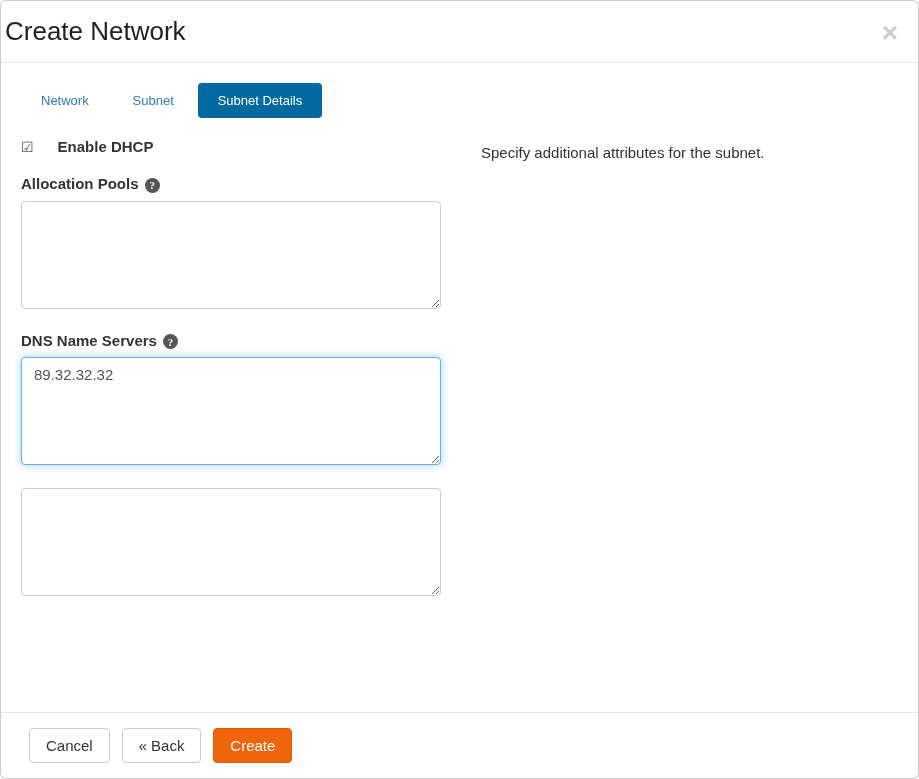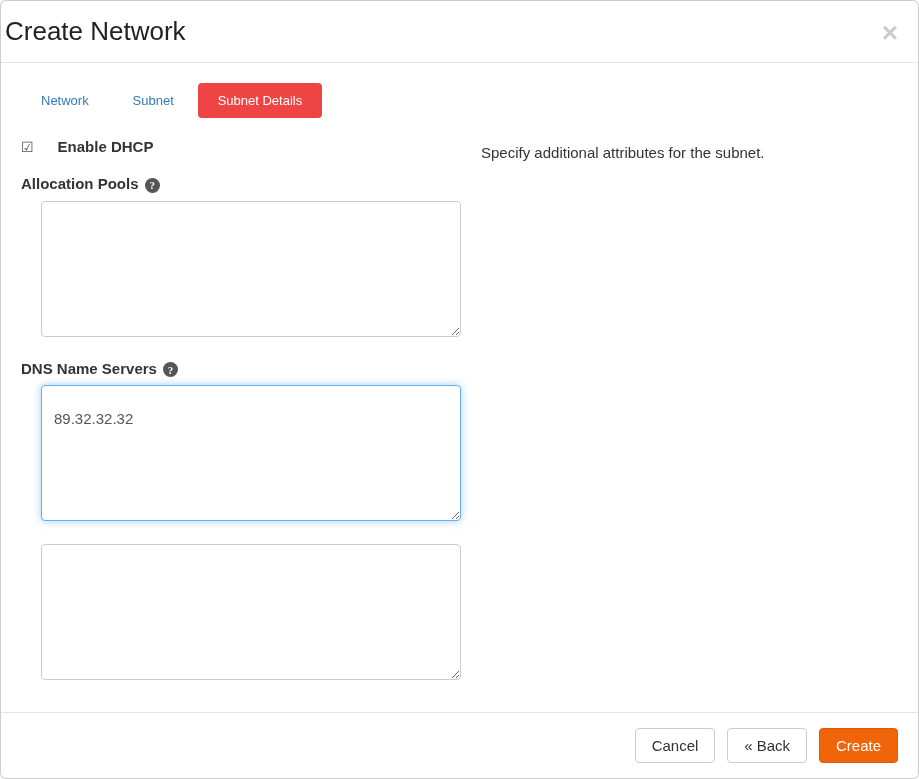--- a/index.html
+++ b/index.html
@@ -53,21 +53,21 @@
     }
     .nav-tabs .tab {
       display: inline-block;
       padding: 10px 20px;
       color: #337ab7;
       cursor: pointer;
       border-radius: 4px;
       font-size: 13px;
     }
     .nav-tabs .tab.active {
-      background: #ef4444;
+      background: #0369a1;
       color: #fff;
     }
     .content-row {
       display: flex;
       gap: 30px;
     }
     .left-col {
       flex: 0 0 420px;
     }
     .right-col {
@@ -116,40 +116,38 @@
       background: #555;
       color: #fff;
       font-size: 11px;
       font-weight: bold;
       vertical-align: middle;
       margin-left: 2px;
       font-family: Georgia, serif;
     }
     textarea.form-control {
       width: 100%;
-      height: 136px;
-      padding: 24px 12px;
+      height: 108px;
+      padding: 8px 12px;
       font-size: 15px;
       color: #555;
       background: #fff;
       border: 1px solid #ccc;
       border-radius: 4px;
       resize: both;
       font-family: inherit;
-      margin-left: 20px;
     }
     textarea.form-control.focused {
       border-color: #66afe9;
       outline: 0;
       box-shadow: 0 0 8px rgba(102,175,233,.6);
     }
     .modal-footer {
       padding: 15px 20px;
       border-top: 1px solid #e5e5e5;
-      text-align: right;
     }
     .btn {
       display: inline-block;
       padding: 8px 16px;
       font-size: 15px;
       border-radius: 4px;
       cursor: pointer;
       margin-left: 8px;
       border: 1px solid transparent;
     }

